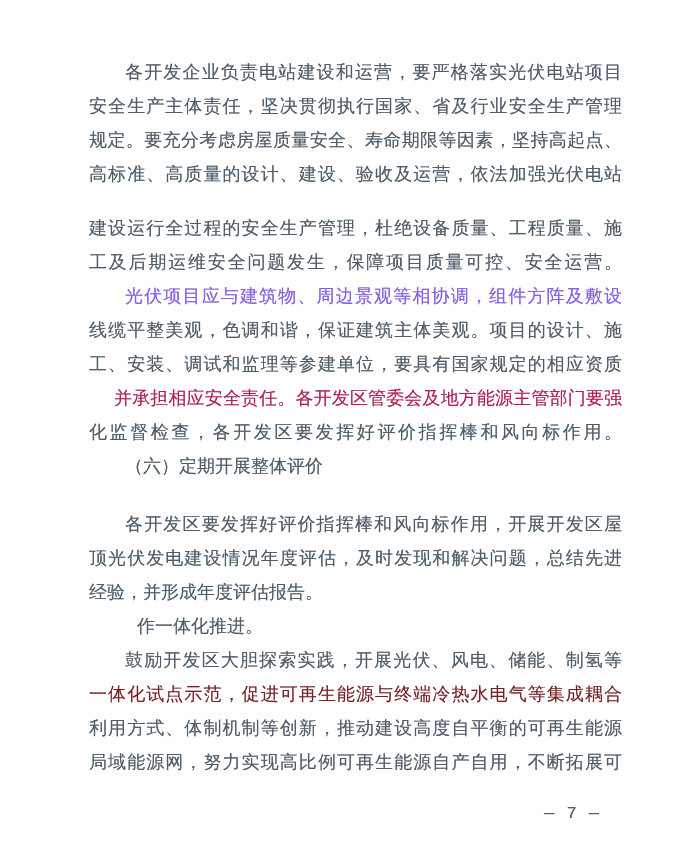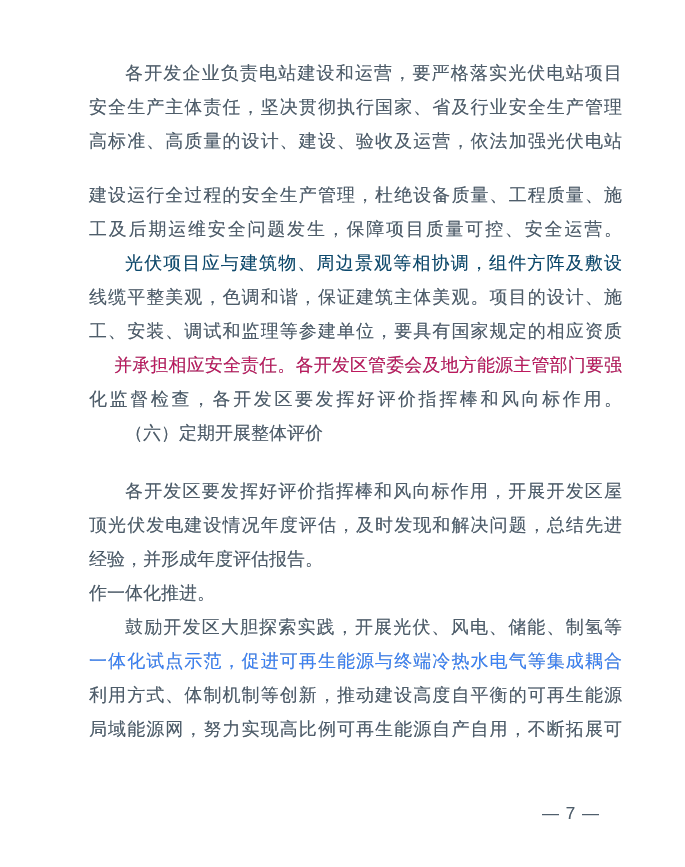--- a/index.html
+++ b/index.html
@@ -6,21 +6,21 @@
     margin: 0;
     padding: 0;
     background: #ffffff;
   }
   .page {
     position: relative;
     width: 685px;
     height: 867px;
     background: #ffffff;
     overflow: hidden;
-    font-family: Liberation Sans, sans-serif;
+    font-family: Liberation Mono, monospace;
   }
   .textblock {
     position: absolute;
     left: 89px;
     top: 56px;
     width: 533px;
   }
   .line {
     height: 34px;
     line-height: 34px;
@@ -50,32 +50,33 @@
     letter-spacing: 1px;
   }
 </style>
 </head>
 <body>
 
 <div class="page">
   <div class="textblock">
       <div class="line just indent" style="color: rgb(78, 93, 106);">各开发企业负责电站建设和运营，要严格落实光伏电站项目</div>
       <div class="line just" style="color: rgb(78, 93, 106);">安全生产主体责任，坚决贯彻执行国家、省及行业安全生产管理</div>
+      <div class="line just" style="color: rgb(78, 93, 106);">规定。要充分考虑房屋质量安全、寿命期限等因素，坚持高起点、</div>
       <div class="line just" style="color: rgb(78, 93, 106);">高标准、高质量的设计、建设、验收及运营，依法加强光伏电站</div>
       <div class="line just" style="color: rgb(78, 93, 106); margin-top: 20px;">建设运行全过程的安全生产管理，杜绝设备质量、工程质量、施</div>
       <div class="line just" style="color: rgb(78, 93, 106);">工及后期运维安全问题发生，保障项目质量可控、安全运营。</div>
-      <div class="line just indent" style="color: #0c4a6e;">光伏项目应与建筑物、周边景观等相协调，组件方阵及敷设</div>
+      <div class="line just indent" style="color: #8b5cf6;">光伏项目应与建筑物、周边景观等相协调，组件方阵及敷设</div>
       <div class="line just" style="color: rgb(78, 93, 106);">线缆平整美观，色调和谐，保证建筑主体美观。项目的设计、施</div>
       <div class="line just" style="color: rgb(78, 93, 106);">工、安装、调试和监理等参建单位，要具有国家规定的相应资质</div>
       <div class="line just" style="color: #be185d; margin-left: 25px;">并承担相应安全责任。各开发区管委会及地方能源主管部门要强</div>
       <div class="line just" style="color: rgb(78, 93, 106);">化监督检查，各开发区要发挥好评价指挥棒和风向标作用。</div>
       <div class="line indent" style="color: rgb(78, 93, 106);">（六）定期开展整体评价</div>
       <div class="line just indent" style="color: rgb(78, 93, 106); margin-top: 24px;">各开发区要发挥好评价指挥棒和风向标作用，开展开发区屋</div>
       <div class="line just" style="color: rgb(78, 93, 106);">顶光伏发电建设情况年度评估，及时发现和解决问题，总结先进</div>
       <div class="line" style="color: rgb(78, 93, 106);">经验，并形成年度评估报告。</div>
-      <div class="line" style="color: rgb(78, 93, 106);">作一体化推进。</div>
+      <div class="line" style="color: rgb(78, 93, 106); margin-left: 48px;">作一体化推进。</div>
       <div class="line just indent" style="color: rgb(78, 93, 106);">鼓励开发区大胆探索实践，开展光伏、风电、储能、制氢等</div>
-      <div class="line just" style="color: #3b82f6;">一体化试点示范，促进可再生能源与终端冷热水电气等集成耦合</div>
+      <div class="line just" style="color: #7f1d1d;">一体化试点示范，促进可再生能源与终端冷热水电气等集成耦合</div>
       <div class="line just" style="color: rgb(78, 93, 106);">利用方式、体制机制等创新，推动建设高度自平衡的可再生能源</div>
       <div class="line just" style="color: rgb(78, 93, 106);">局域能源网，努力实现高比例可再生能源自产自用，不断拓展可</div>
     </div>
   <div class="page-number">— 7 —</div>
 </div>
 
 </body></html>

